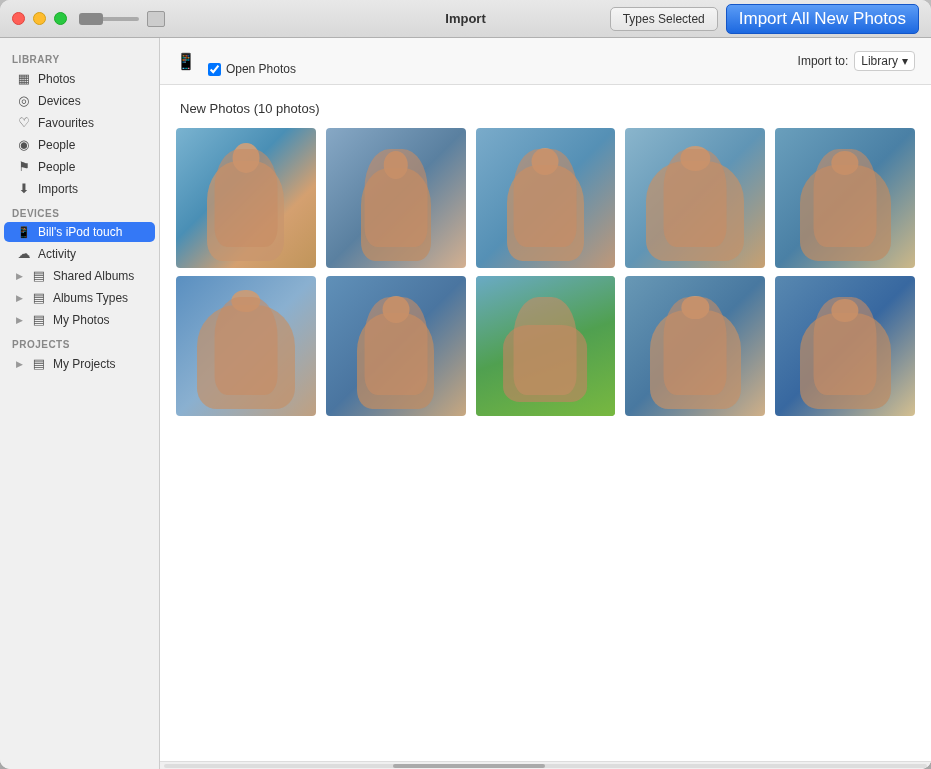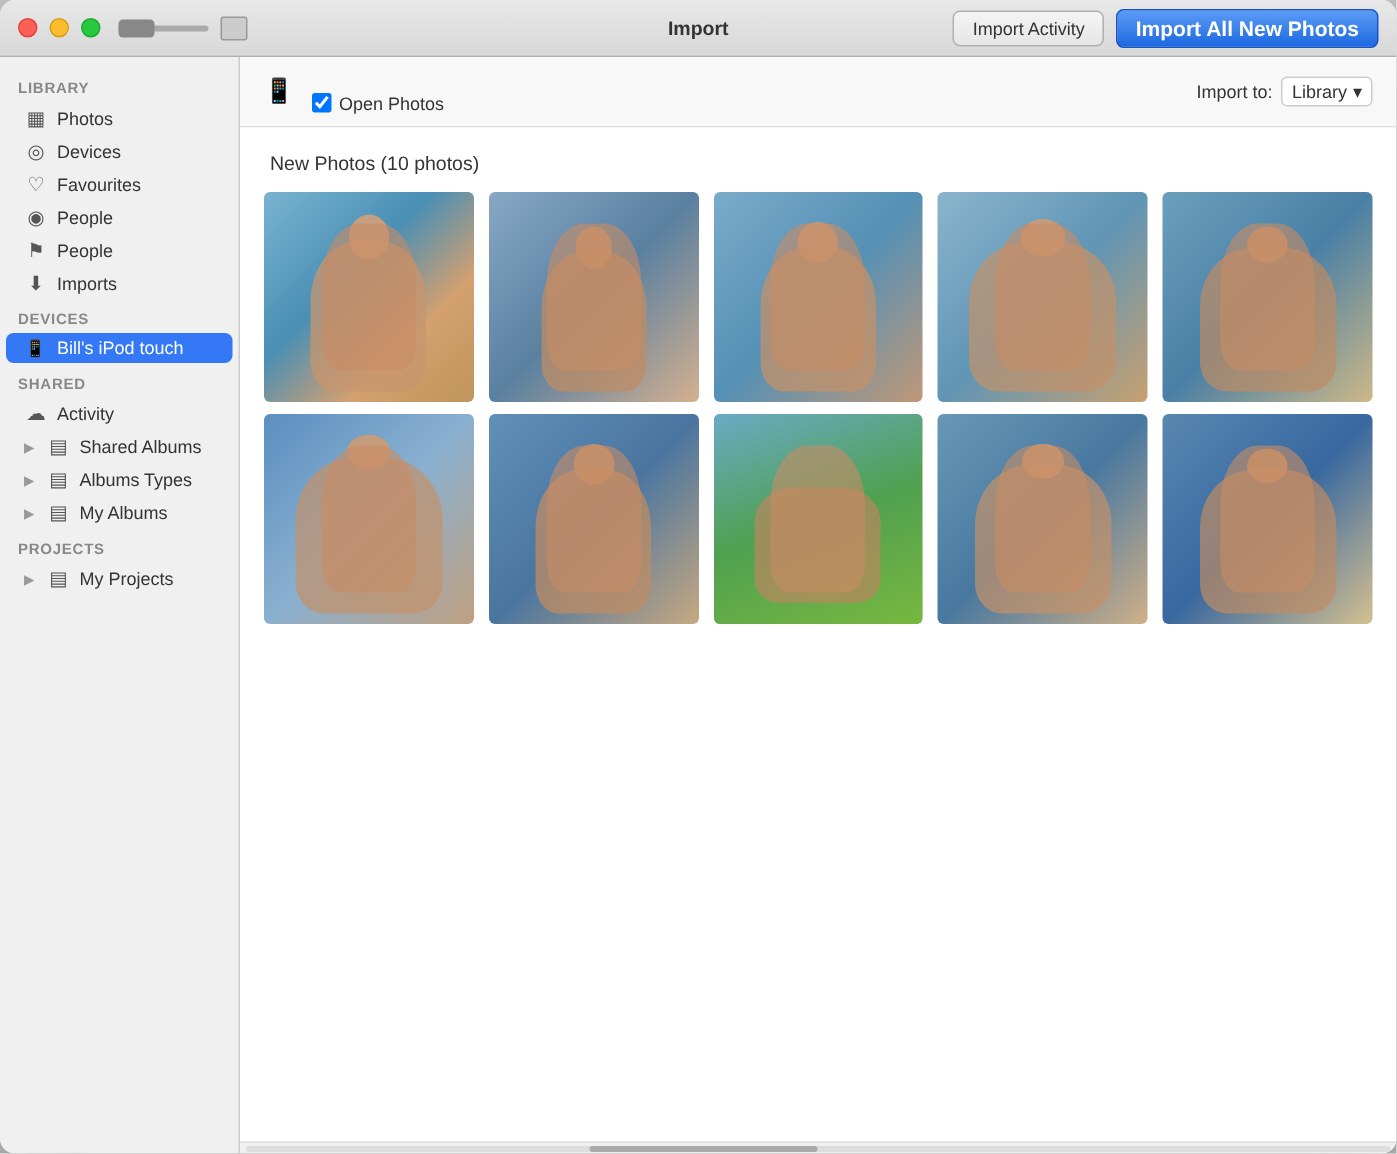--- a/index.html
+++ b/index.html
@@ -91,26 +91,26 @@
       padding: 4px 12px;
       font-size: 12px;
       background: linear-gradient(to bottom, #f5f5f5, #e5e5e5);
       border: 1px solid #b0b0b0;
       border-radius: 5px;
       color: #333;
       cursor: pointer;
     }
     .btn-import-all {
       padding: 4px 12px;
-      font-size: 14px;
+      font-size: 17px;
       background: linear-gradient(to bottom, #5b9cf6, #1c68e0);
       border: 1px solid #1456c7;
       border-radius: 5px;
       color: white;
-      font-weight: 700;
+      font-weight: 400;
       cursor: pointer;
     }
     
     .main {
       display: flex;
       flex: 1;
       overflow: hidden;
     }
     
     .sidebar {
@@ -174,21 +174,21 @@
       background: #f8f8f8;
       gap: 12px;
       flex-shrink: 0;
     }
     .device-icon {
       font-size: 16px;
       color: #555;
     }
     .open-photos-check {
       display: flex;
-      align-items: flex-start;
+      align-items: flex-end;
       gap: 5px;
       font-size: 12px;
       color: #333;
       margin-top: 16px;
     }
     .open-photos-check input[type=checkbox] {
       width: 13px;
       height: 13px;
     }
     .import-to {
@@ -302,21 +302,21 @@
   <div class="titlebar">
     <div class="traffic-lights">
       <div class="traffic-light close"></div>
       <div class="traffic-light minimize"></div>
       <div class="traffic-light maximize"></div>
     </div>
     <div class="titlebar-slider"></div>
     <div class="sidebar-toggle"></div>
     <div class="titlebar-title">Import</div>
     <div class="titlebar-buttons">
-      <button class="btn-import-selected">Import Activity</button>
+      <button class="btn-import-selected">Types Selected</button>
       <button class="btn-import-all">Import All New Photos</button>
     </div>
   </div>
 
   <div class="main">
 
     <div class="sidebar">
       <div class="sidebar-section-header">Library</div>
 
       <div class="sidebar-item">
@@ -344,42 +344,41 @@
         <span>Imports</span>
       </div>
 
       <div class="sidebar-section-header">Devices</div>
 
       <div class="sidebar-item active">
         <span class="sidebar-icon" style="font-size:11px;">📱</span>
         <span>Bill's iPod touch</span>
       </div>
 
-      <div class="sidebar-section-header">Shared</div>
 
       <div class="sidebar-item">
         <span class="sidebar-icon">☁</span>
         <span>Activity</span>
       </div>
       <div class="sidebar-item">
         <span class="expand-arrow">▶</span>
         <span class="sidebar-icon">▤</span>
         <span>Shared Albums</span>
       </div>
 
 
       <div class="sidebar-item">
         <span class="expand-arrow">▶</span>
         <span class="sidebar-icon">▤</span>
         <span>Albums Types</span>
       </div>
       <div class="sidebar-item">
         <span class="expand-arrow">▶</span>
         <span class="sidebar-icon">▤</span>
-        <span>My Albums</span>
+        <span>My Photos</span>
       </div>
 
       <div class="sidebar-section-header">Projects</div>
 
       <div class="sidebar-item">
         <span class="expand-arrow">▶</span>
         <span class="sidebar-icon">▤</span>
         <span>My Projects</span>
       </div>
     </div>

